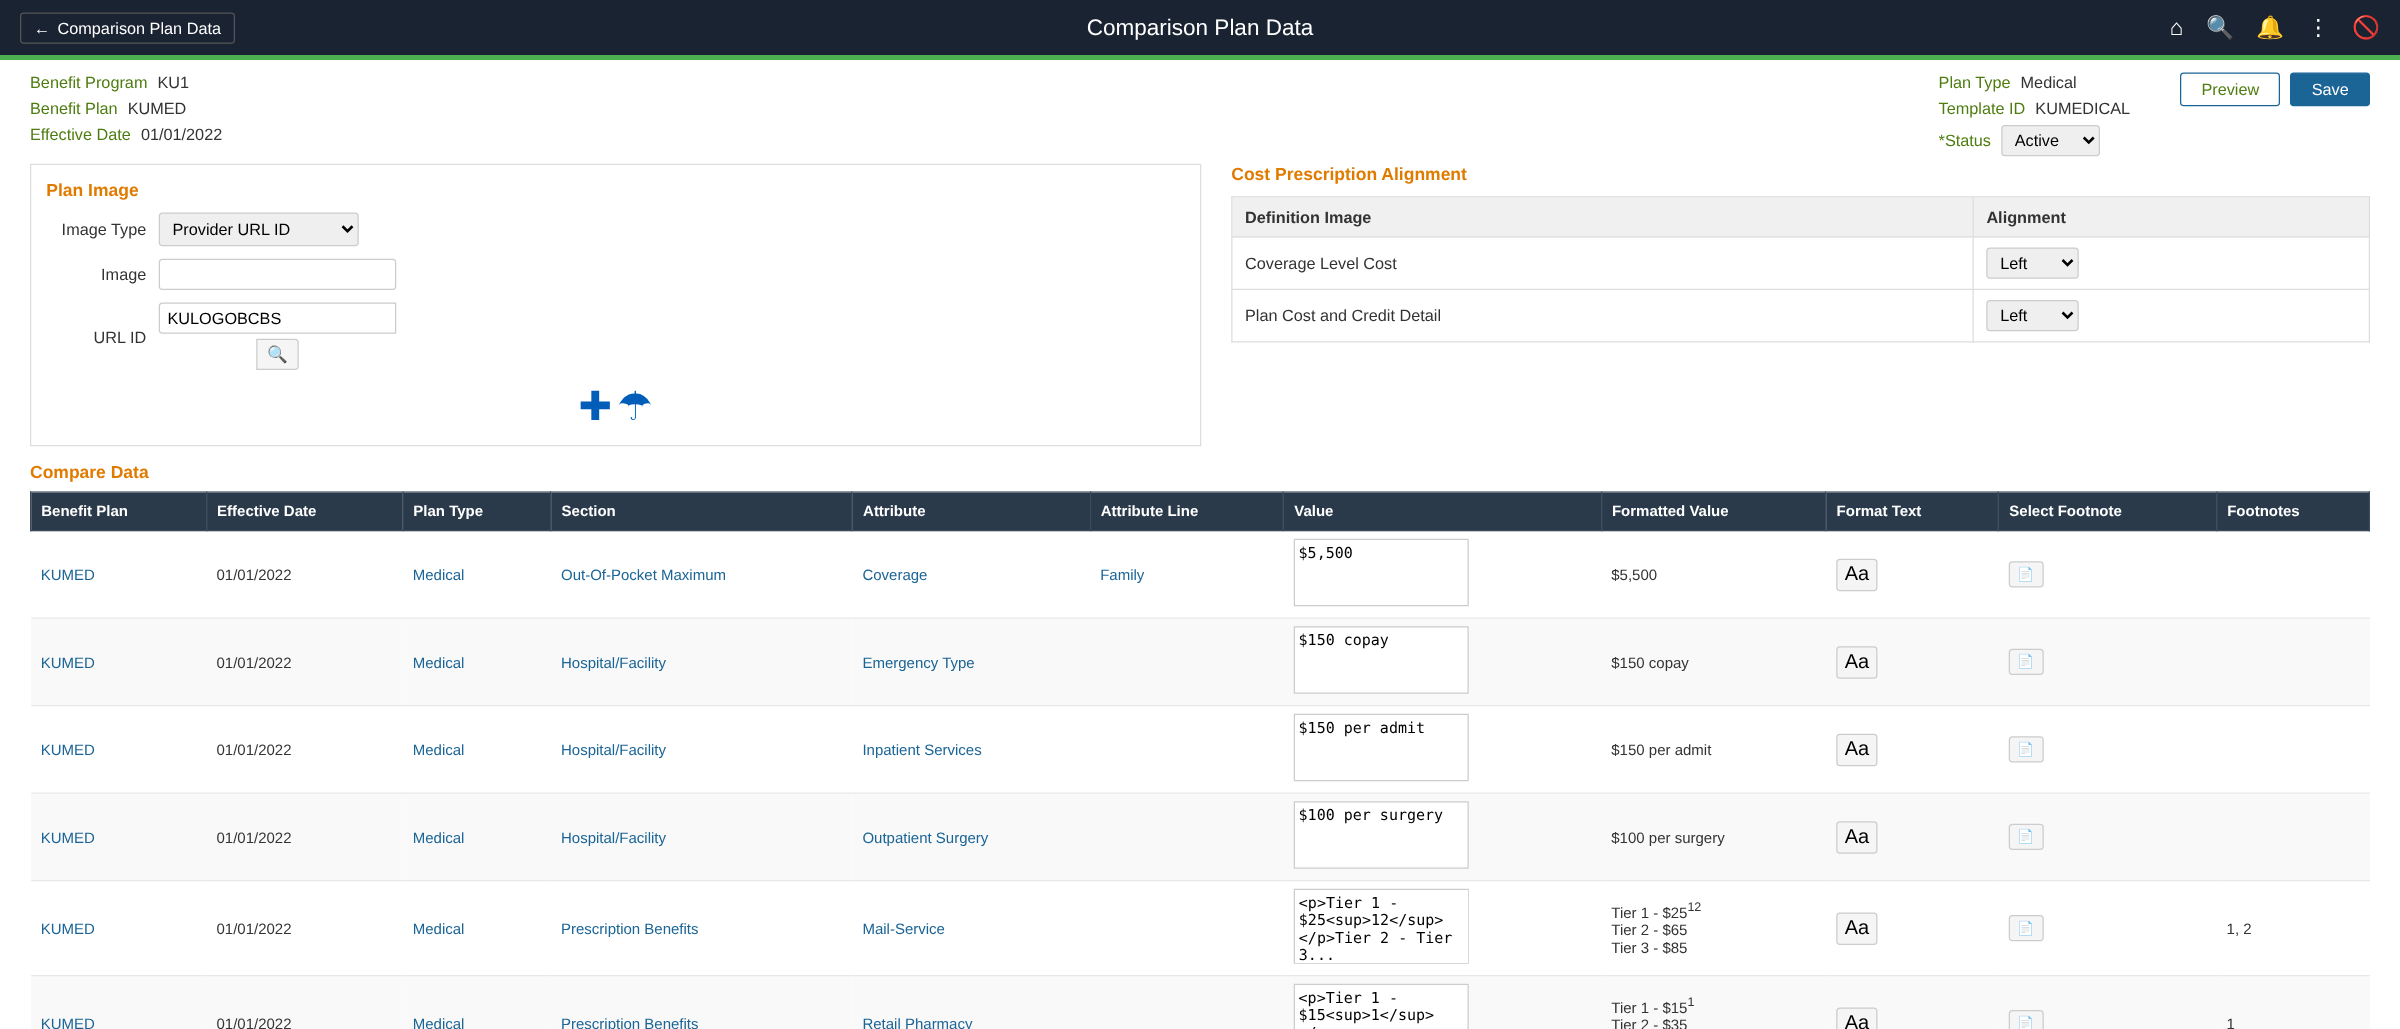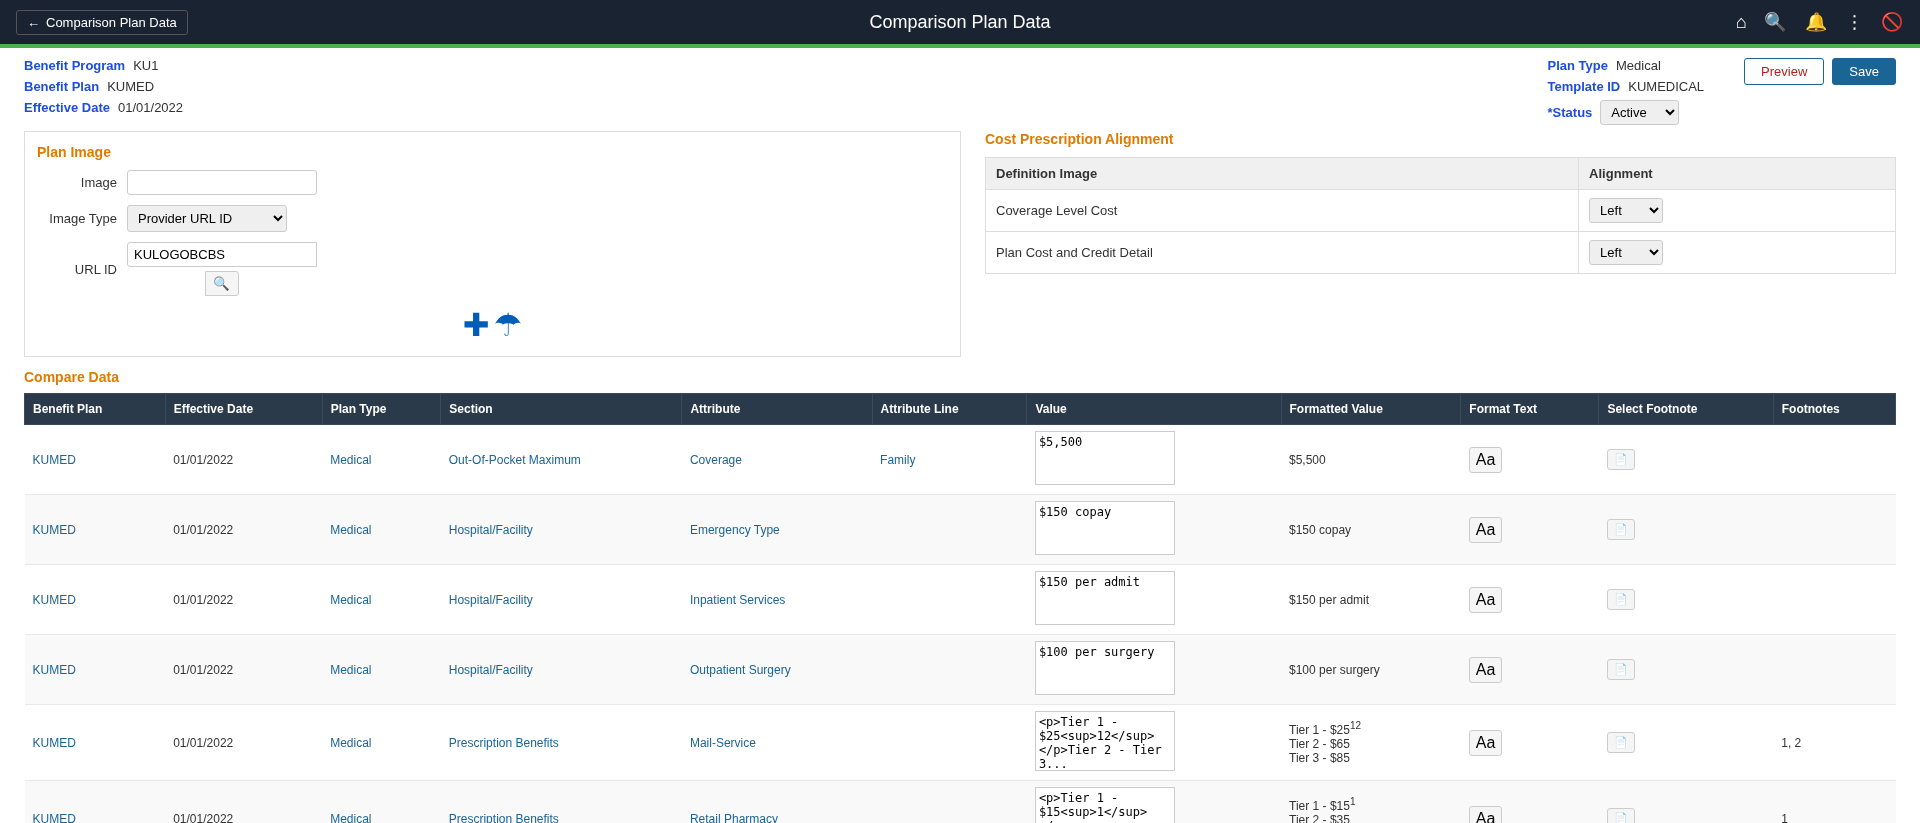--- a/index.html
+++ b/index.html
@@ -47,21 +47,21 @@
 
     
     .green-bar {
       height: 4px;
       background: #4caf50;
     }
     .btn-preview {
       padding: 5px 16px;
       border: 1px solid #1a6496;
       background: #fff;
-      color: #b91c1c;
+      color: #4d7c0f;
       cursor: pointer;
       border-radius: 3px;
       font-size: 13px;
     }
     .btn-save {
       padding: 5px 16px;
       border: 1px solid #1a6496;
       background: #1a6496;
       color: #fff;
       cursor: pointer;
@@ -222,21 +222,21 @@
       display: flex;
       justify-content: space-between;
       padding: 10px 24px 6px 24px;
     }
     .top-info-left { display: flex; flex-direction: column; gap: 6px; }
     .info-pair {
       display: flex;
       gap: 8px;
       align-items: center;
     }
-    .lbl { color: #1d4ed8; text-align: right; font-weight: bold; }
+    .lbl { color: #4d7c0f; text-align: right; }
     .val { font-weight: normal; }
 
     .right-info-wrapper {
       display: flex;
       gap: 40px;
       align-items: flex-start;
     }
     .right-info-col { display: flex; flex-direction: column; gap: 6px; }
     .btn-group { display: flex; gap: 8px; }
   </style>
@@ -298,30 +298,30 @@
       <button class="btn-save">Save</button>
     </div>
   </div>
 </div>
 
 <div class="middle-section">
 
   <div style="flex:1; border:1px solid #ddd; padding:12px 12px 12px 12px; margin-bottom:12px;">
     <div class="section-title">Plan Image</div>
     <div class="form-row">
-      <span class="form-label">Image</span>
-      <input type="text" class="form-input" value="" style="">
-    </div>
-    <div class="form-row">
       <span class="form-label">Image Type</span>
       <select class="form-select">
         <option>Provider URL ID</option>
         <option>URL</option>
         <option>File</option>
       </select>
+    </div>
+    <div class="form-row">
+      <span class="form-label">Image</span>
+      <input type="text" class="form-input" value="" style="">
     </div>
     <div class="form-row">
       <span class="form-label">URL ID</span>
       <div class="search-row">
         <input type="text" class="form-input" style="border-radius: 3px 0px 0px 3px;" value="KULOGOBCBS">
         <button class="search-btn">🔍</button>
       </div>
     </div>
     <div class="logo-area">
       <span style="color:#005eb8; font-size:32px;">✚</span>

